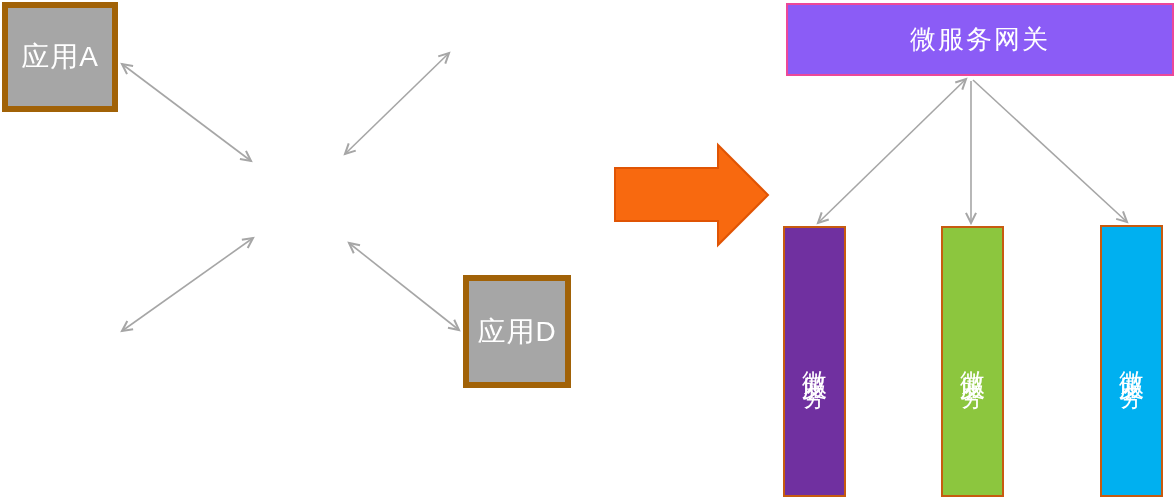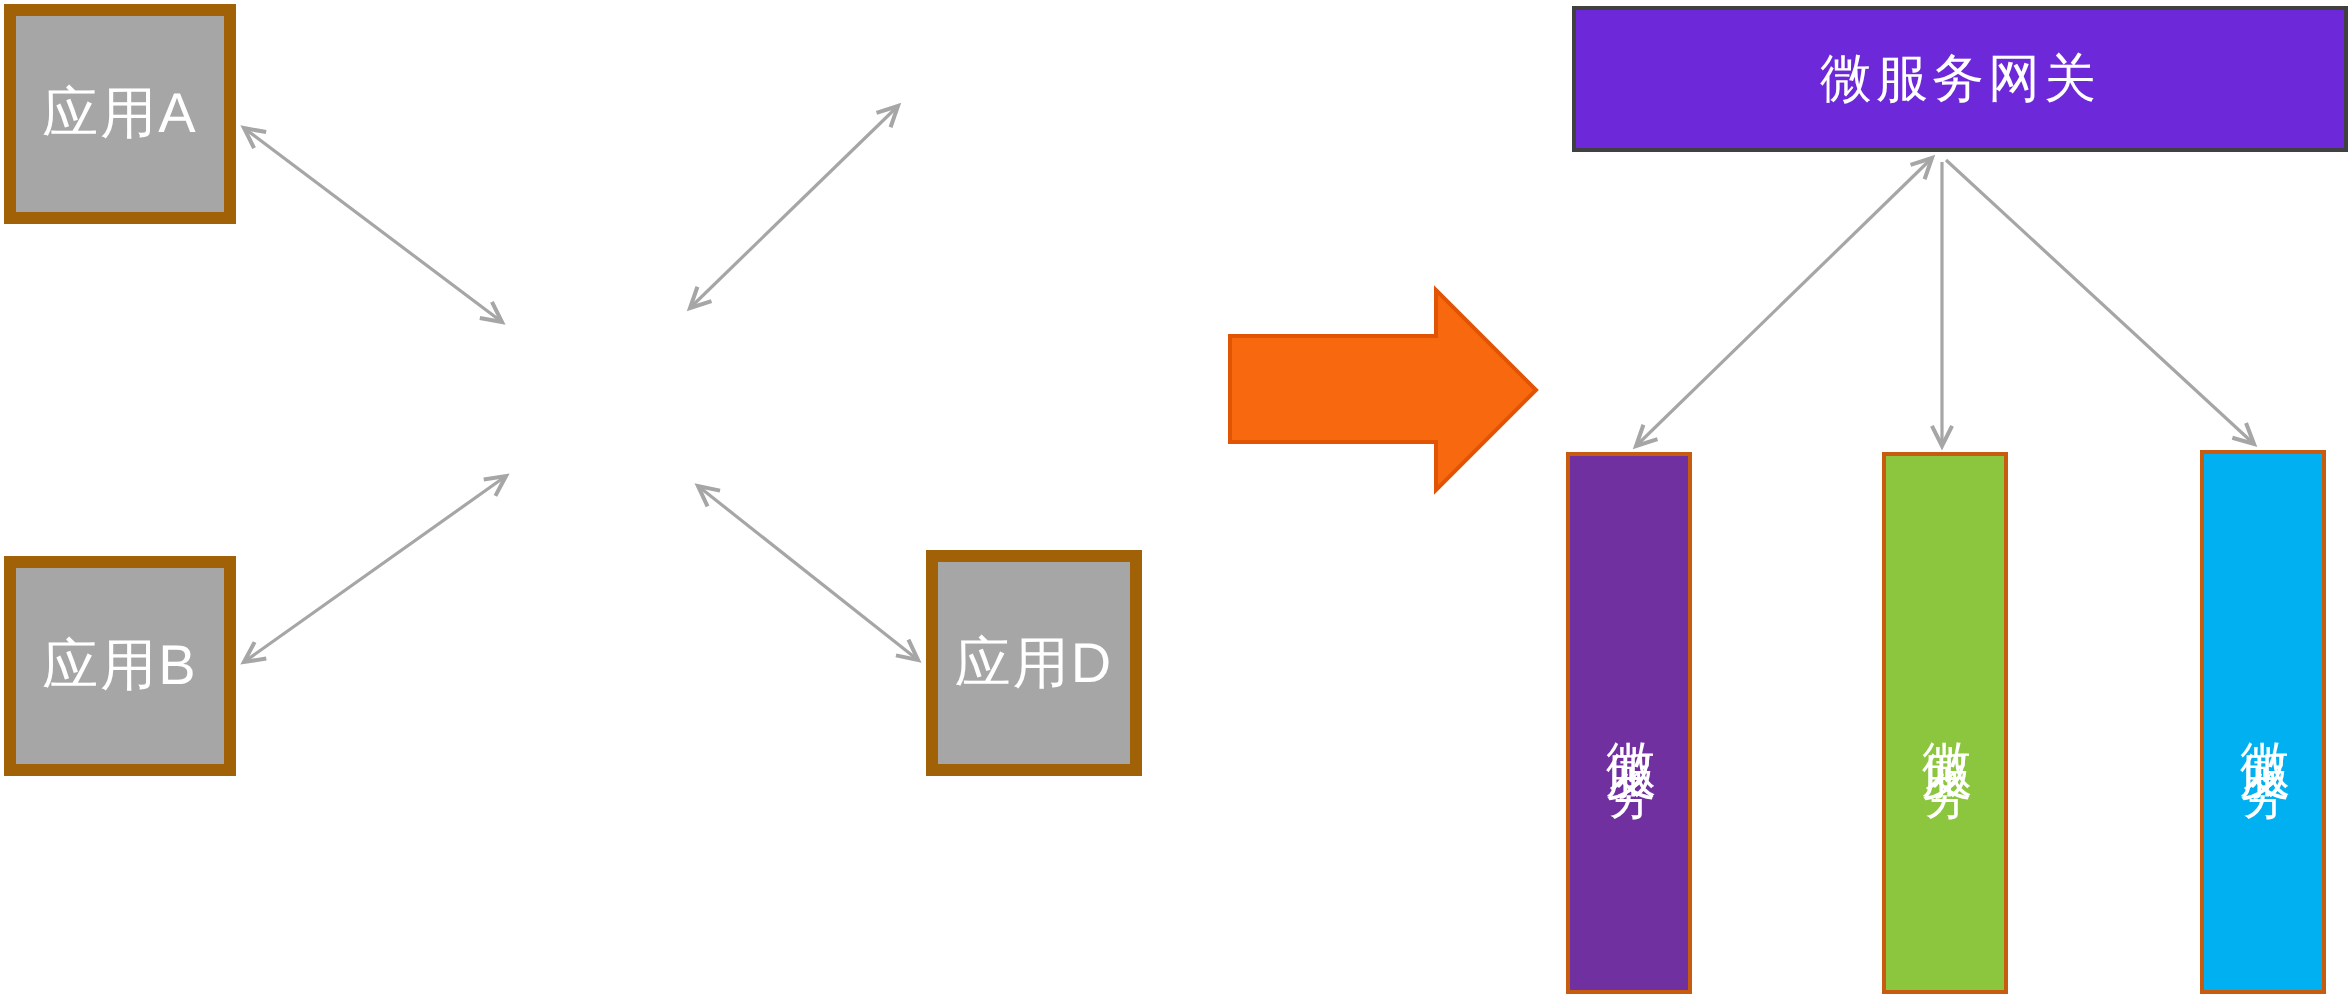--- a/index.html
+++ b/index.html
@@ -16,21 +16,21 @@
   }
   
   .hub{
     display:flex;align-items:center;justify-content:center;
     background:#FFB01C;border:2px solid #D0600D;border-radius:50%;box-sizing:border-box;
     color:#ffffff;font-size:30px;font-weight:600;letter-spacing:1px;
   }
   
   .gateway{
     display:flex;align-items:center;justify-content:center;
-    background:#6d28d9;border:2px solid #404040;box-sizing:border-box;
+    background:#8b5cf6;border:2px solid #ec4899;box-sizing:border-box;
     color:#ffffff;font-size:26px;letter-spacing:2px;
   }
   
   .ms-bar{
     display:flex;align-items:center;justify-content:center;
     border:2px solid #C75B10;box-sizing:border-box;
   }
   .ms-bar .vtext{
     writing-mode:vertical-rl;text-orientation:upright;
     color:#ffffff;font-size:25px;letter-spacing:7px;line-height:1;
@@ -59,23 +59,20 @@
     <line x1="973" y1="80" x2="1127" y2="222" stroke="#A6A6A6" stroke-width="1.6" marker-end="url(#ah)"></line>
 
     <path d="M615,168 H718 V145 L768,195 L718,245 V221 H615 Z" stroke="#E05404" stroke-width="2" style="fill: rgb(248, 105, 15);"></path>
   </svg>
 
   <div class="abs app-box" style="left:2px;top:2px;width:116px;height:110px;">
     <span>应用A</span>
   </div>
 
 
-  <div class="abs app-box" style="left:2px;top:278px;width:116px;height:110px;">
-    <span>应用B</span>
-  </div>
 
   <div class="abs app-box" style="left:463px;top:275px;width:108px;height:113px;">
     <span>应用D</span>
   </div>
 
 
   <div class="abs gateway" style="left:786px;top:3px;width:388px;height:73px;">
     <span>微服务网关</span>
   </div>
 

